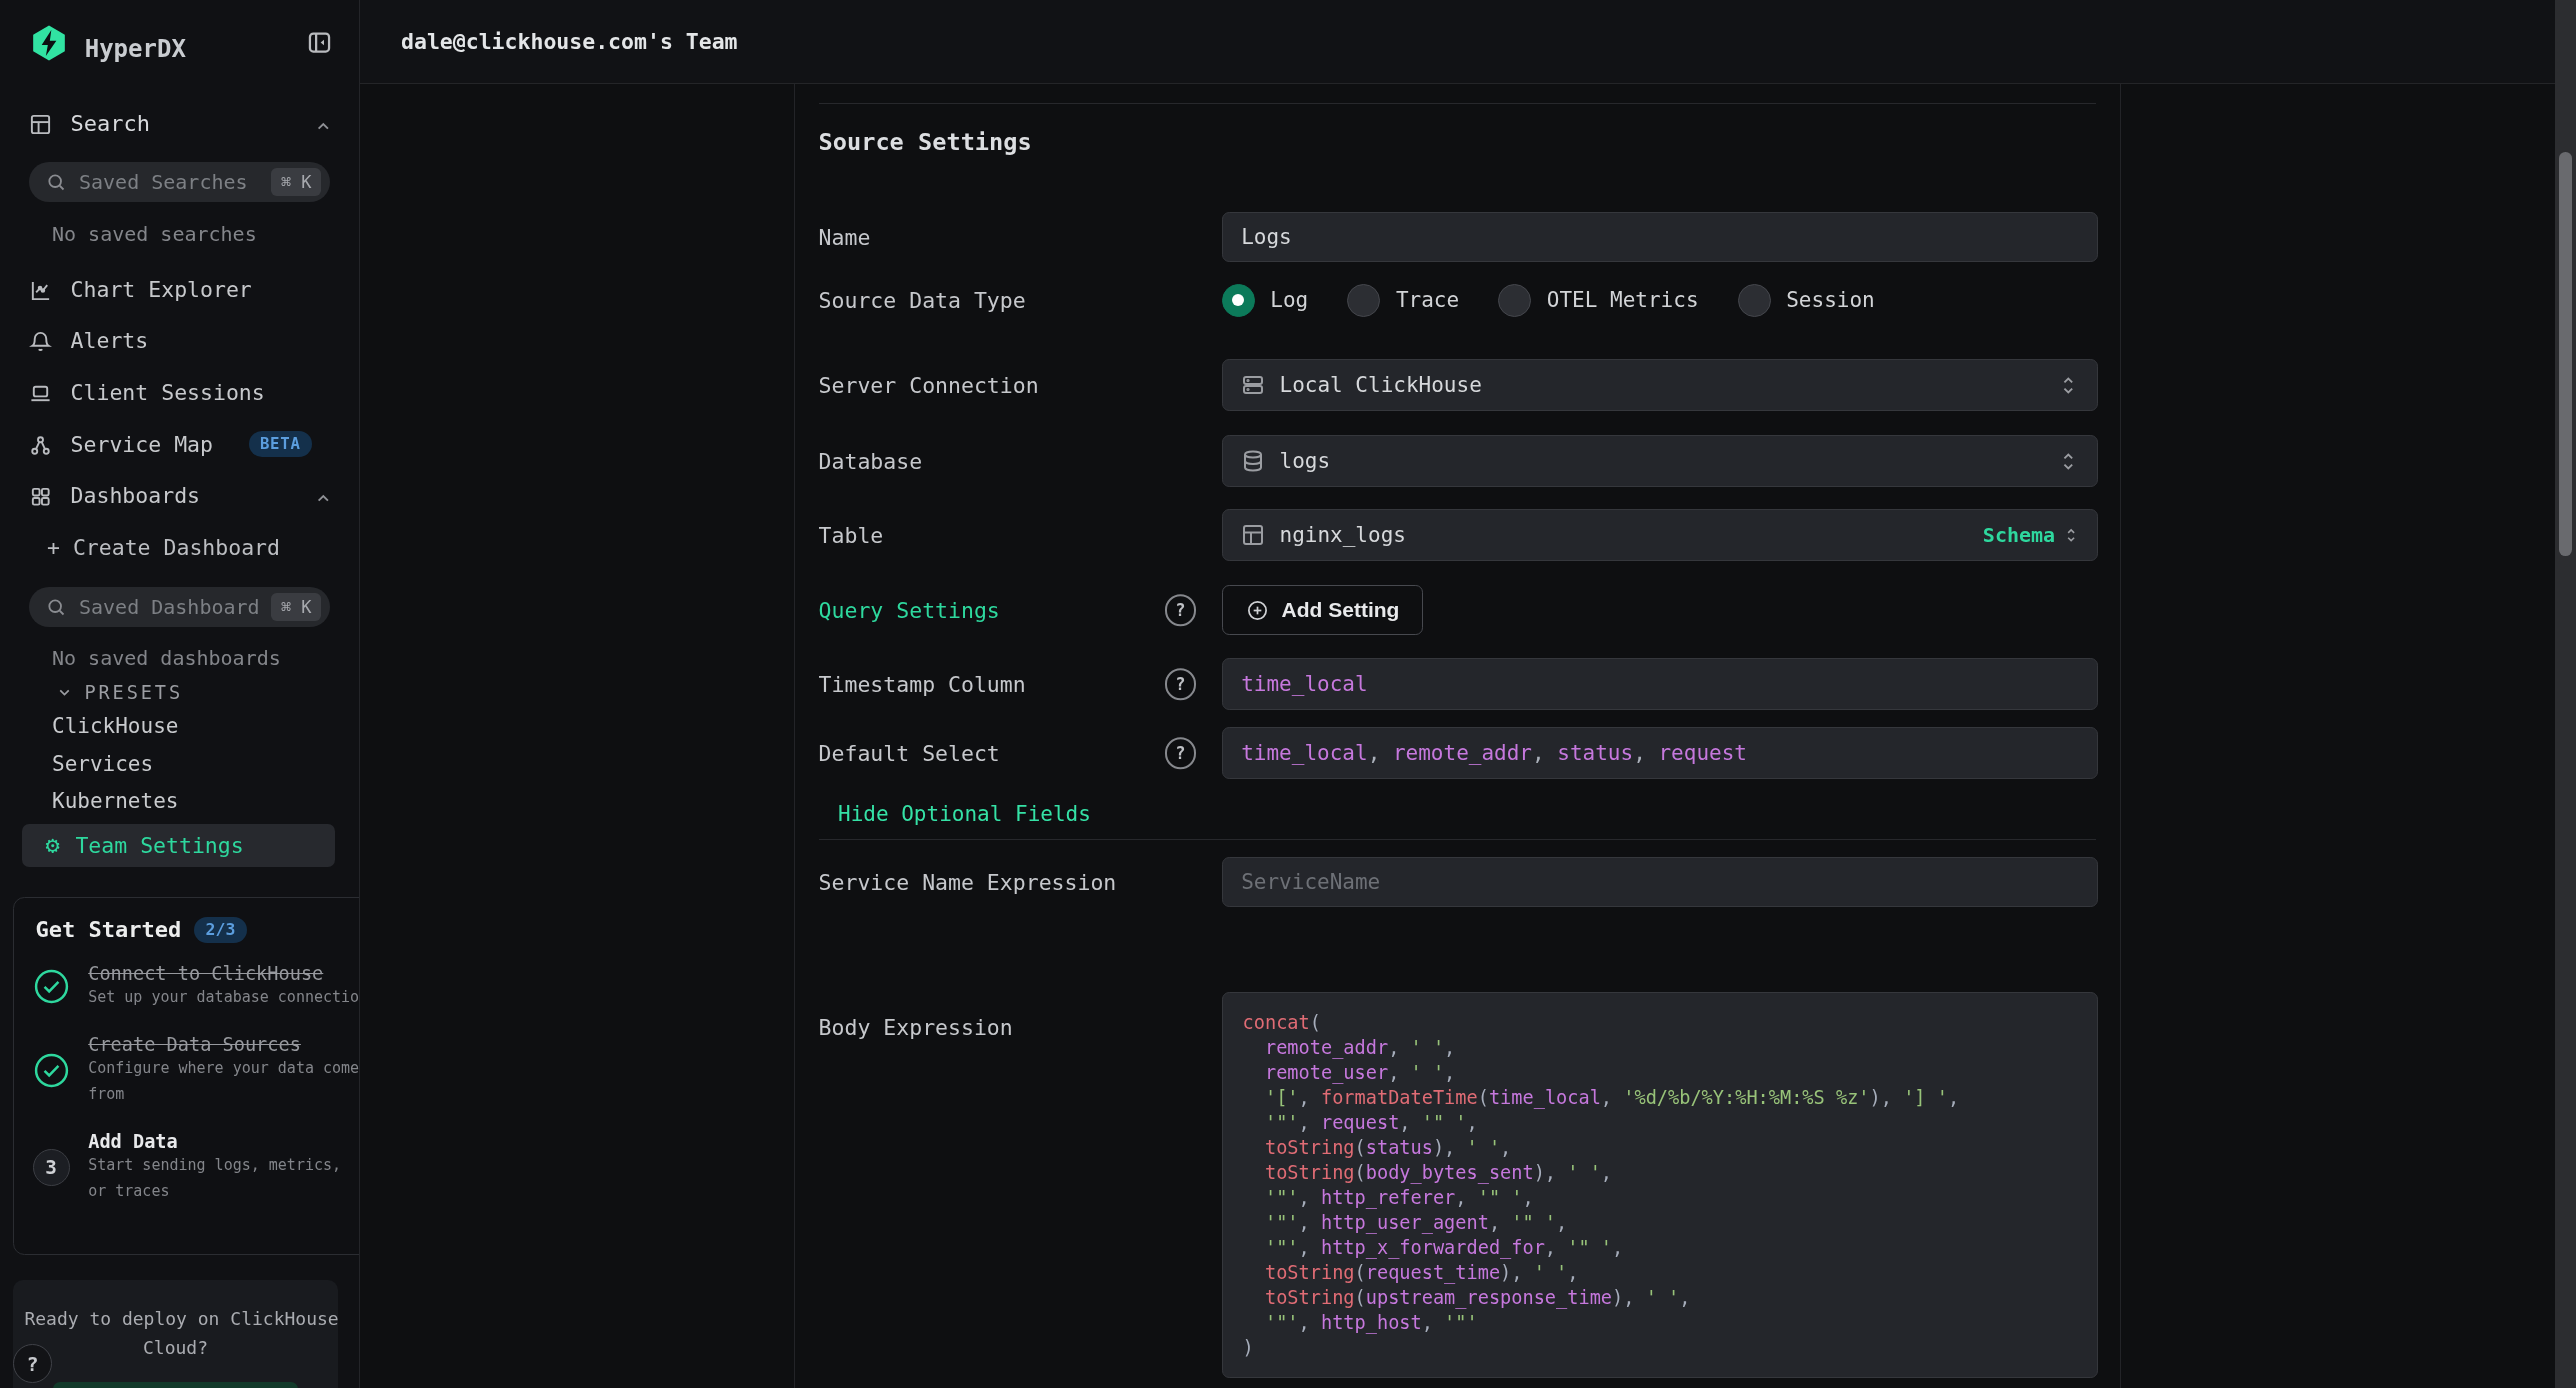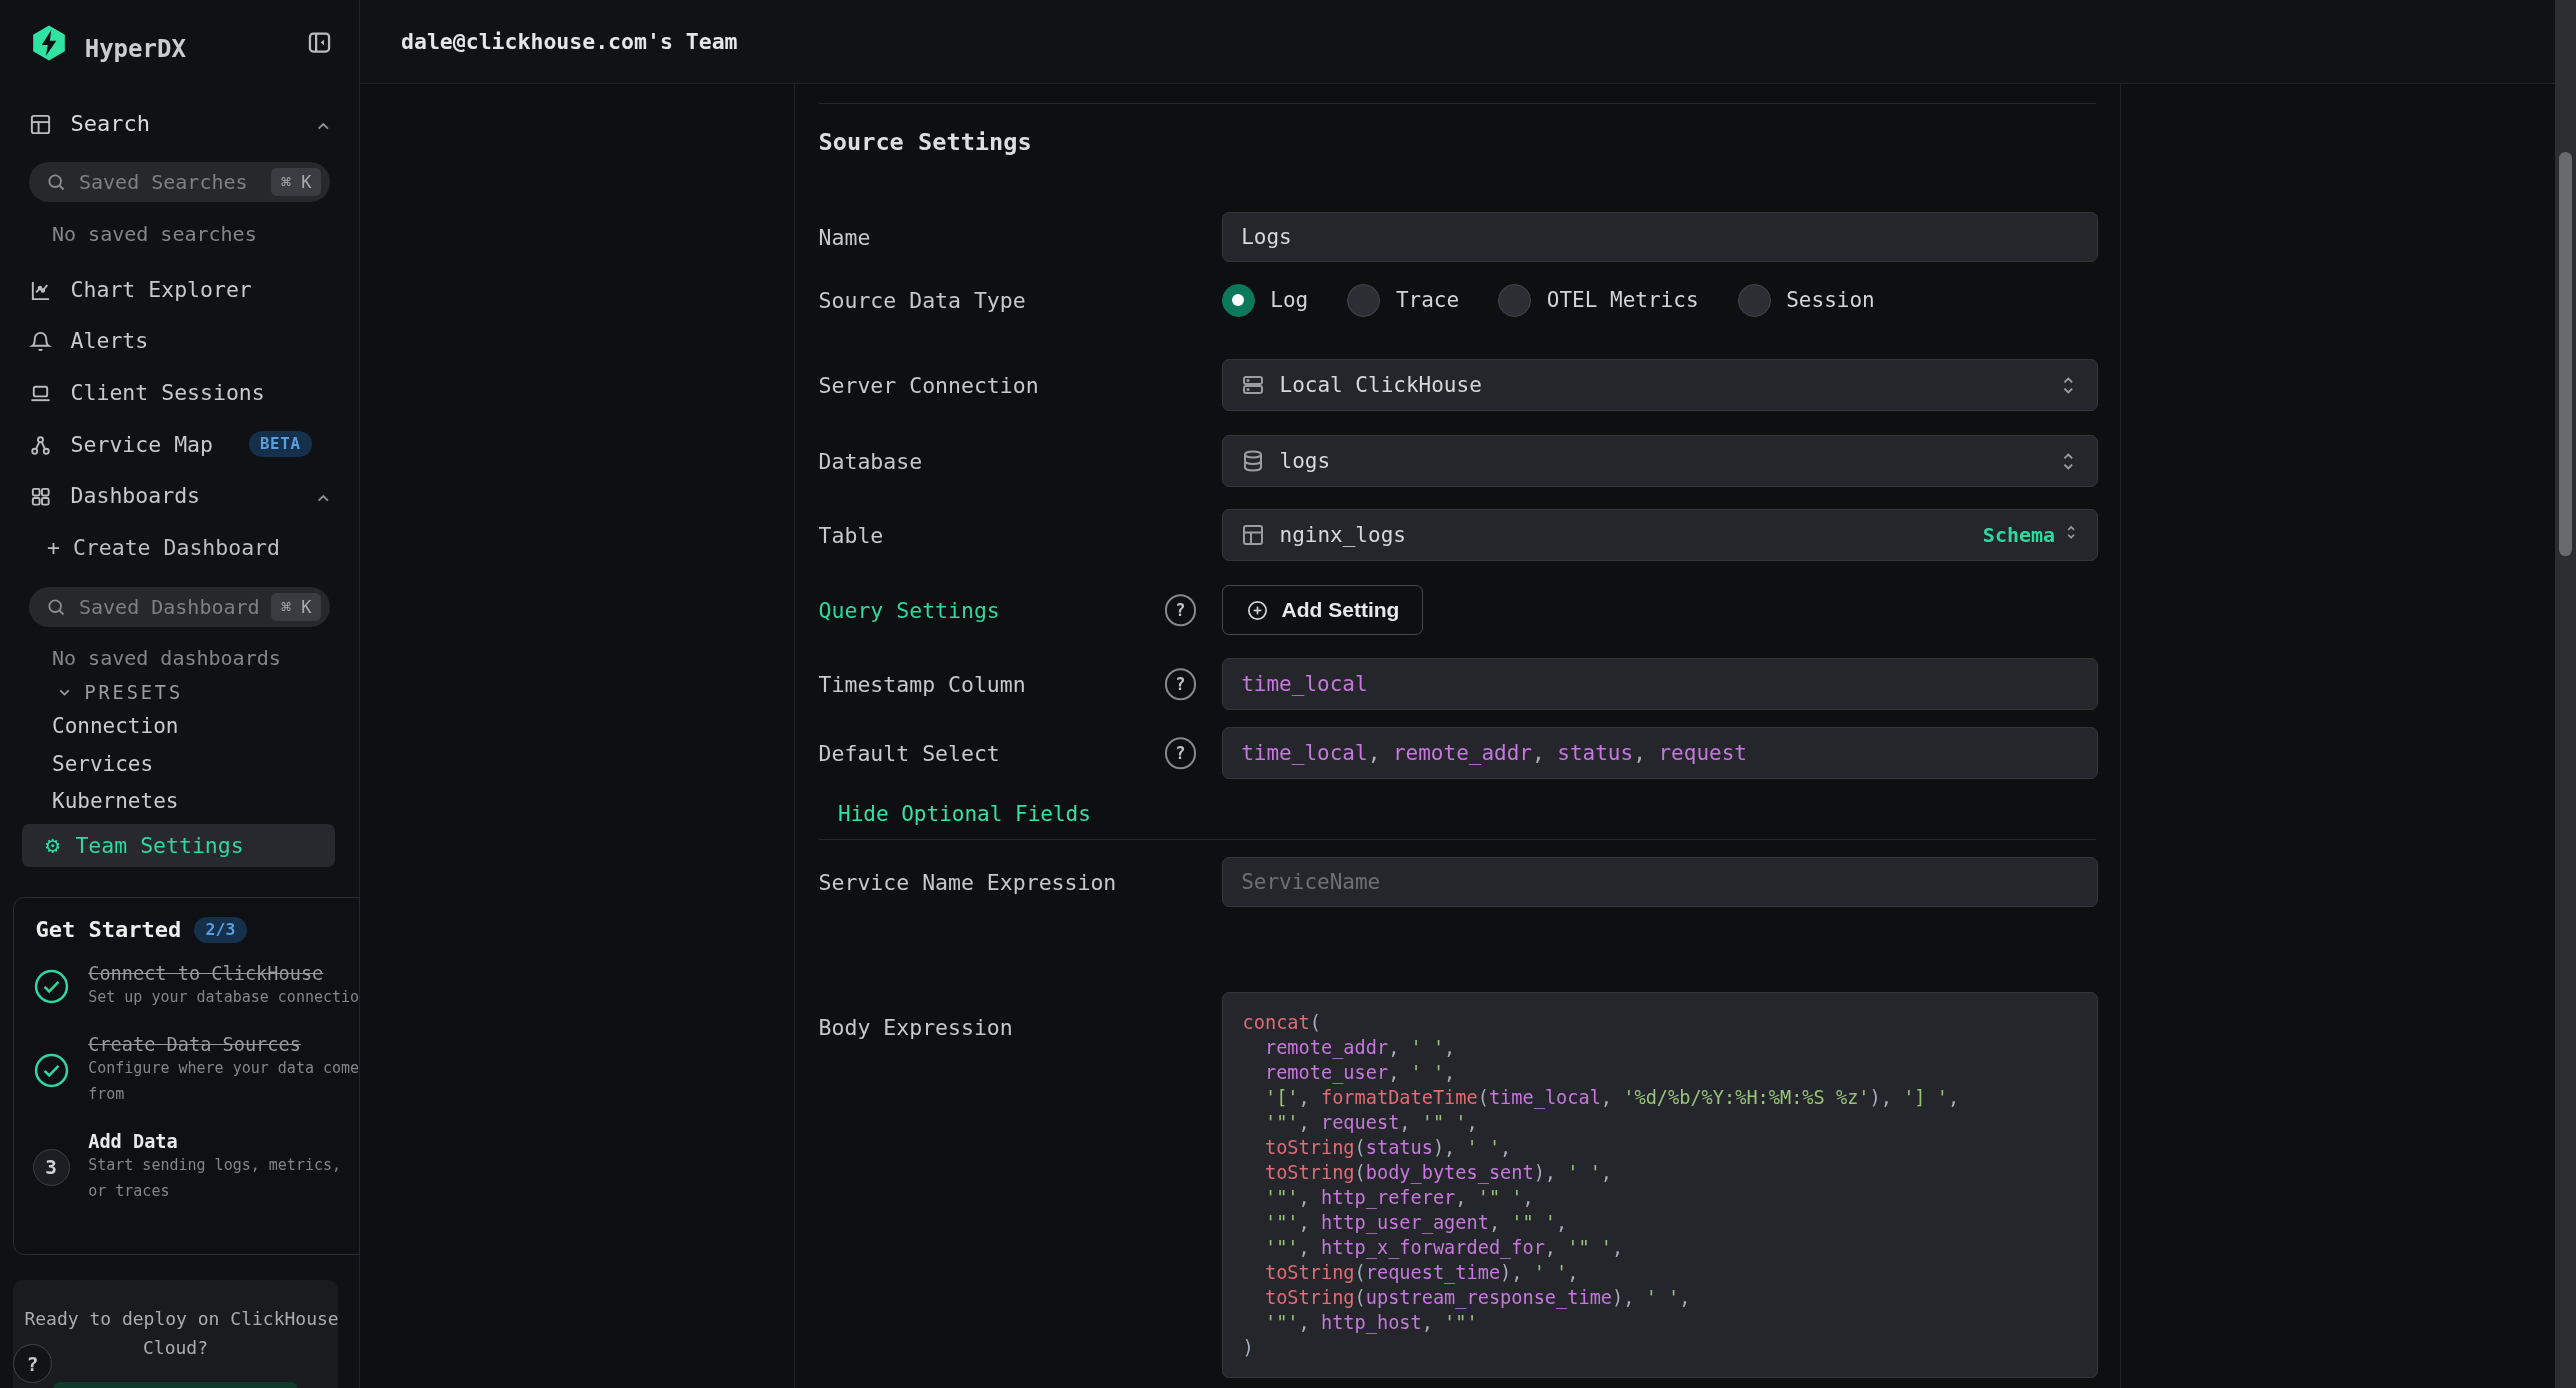--- a/index.html
+++ b/index.html
@@ -82,21 +82,21 @@
     font-size:21.5px;color:#c6c8cc;white-space:nowrap}
   .flabel.green{color:#2ed89e}
   .fhelp{position:absolute;left:346px;top:50%;transform:translateY(-50%);width:31.5px;height:31.5px;
     border:2.1px solid #86888d;border-radius:50%;display:flex;align-items:center;justify-content:center;
     font-size:17px;font-weight:bold;color:#bfc1c5}
   .fctrl{position:absolute;left:403px;right:0;top:0;bottom:0;background:#24262b;border:0.7px solid #35373c;
     border-radius:7.2px;display:flex;align-items:center;padding:0 18.6px;gap:14.3px;font-size:21px;color:#d6d8db;cursor:pointer}
   .ficon{color:#9b9da2;flex:0 0 24px}
   .ph-text{color:#6d7076}
   .updown{margin-left:auto;color:#9b9da2}
-  .schema{margin-left:auto;display:flex;align-items:flex-start;gap:8.6px;color:#2ed89e;font-size:20px;font-weight:bold;cursor:pointer}
+  .schema{margin-left:auto;display:flex;align-items:center;gap:8.6px;color:#2ed89e;font-size:20px;font-weight:bold;cursor:pointer}
   .schema .updown{margin-left:0}
 
   .rgroup{position:absolute;left:403px;top:0;bottom:0;display:flex;align-items:center;gap:39px}
   .ropt{display:flex;align-items:center;gap:15.7px;font-size:21px;color:#d2d4d7;cursor:pointer}
   .rdot{width:33px;height:33px;border-radius:50%;background:#2c2e33;border:1.4px solid #45474d;position:relative;flex:0 0 33px}
   .ropt.sel .rdot{background:#0c7a5a;border-color:#0c7a5a}
   .ropt.sel .rdot::after{content:"";position:absolute;inset:0;margin:auto;width:12px;height:12px;border-radius:50%;background:#fff}
 
   .btn-add{position:absolute;left:403px;top:0;height:50px;display:flex;align-items:center;gap:13px;
     padding:0 23px;border:1.4px solid #47494f;border-radius:7.2px;font-weight:bold;font-size:21px;
@@ -245,21 +245,21 @@
 
     <div class="muted" style="top:646px">No saved dashboards</div>
 
     <div class="presets-row" style="top:682px">
       <svg width="17" height="17" viewBox="0 0 24 24" fill="none" stroke="currentColor" stroke-width="2.4">
           <polyline points="6,9 12,15 18,9"></polyline>
         </svg>
       <span class="p-label">PRESETS</span>
     </div>
 
-    <div class="preset-item" style="top:714px">Connection</div>
+    <div class="preset-item" style="top:714px">ClickHouse</div>
     <div class="preset-item" style="top:752px">Services</div>
     <div class="preset-item" style="top:789px">Kubernetes</div>
 
     <div class="team-pill">
       <span class="gear">⚙</span>
       <span class="t-label">Team Settings</span>
     </div>
 
     <div class="gs-card">
       <div class="gs-head">

